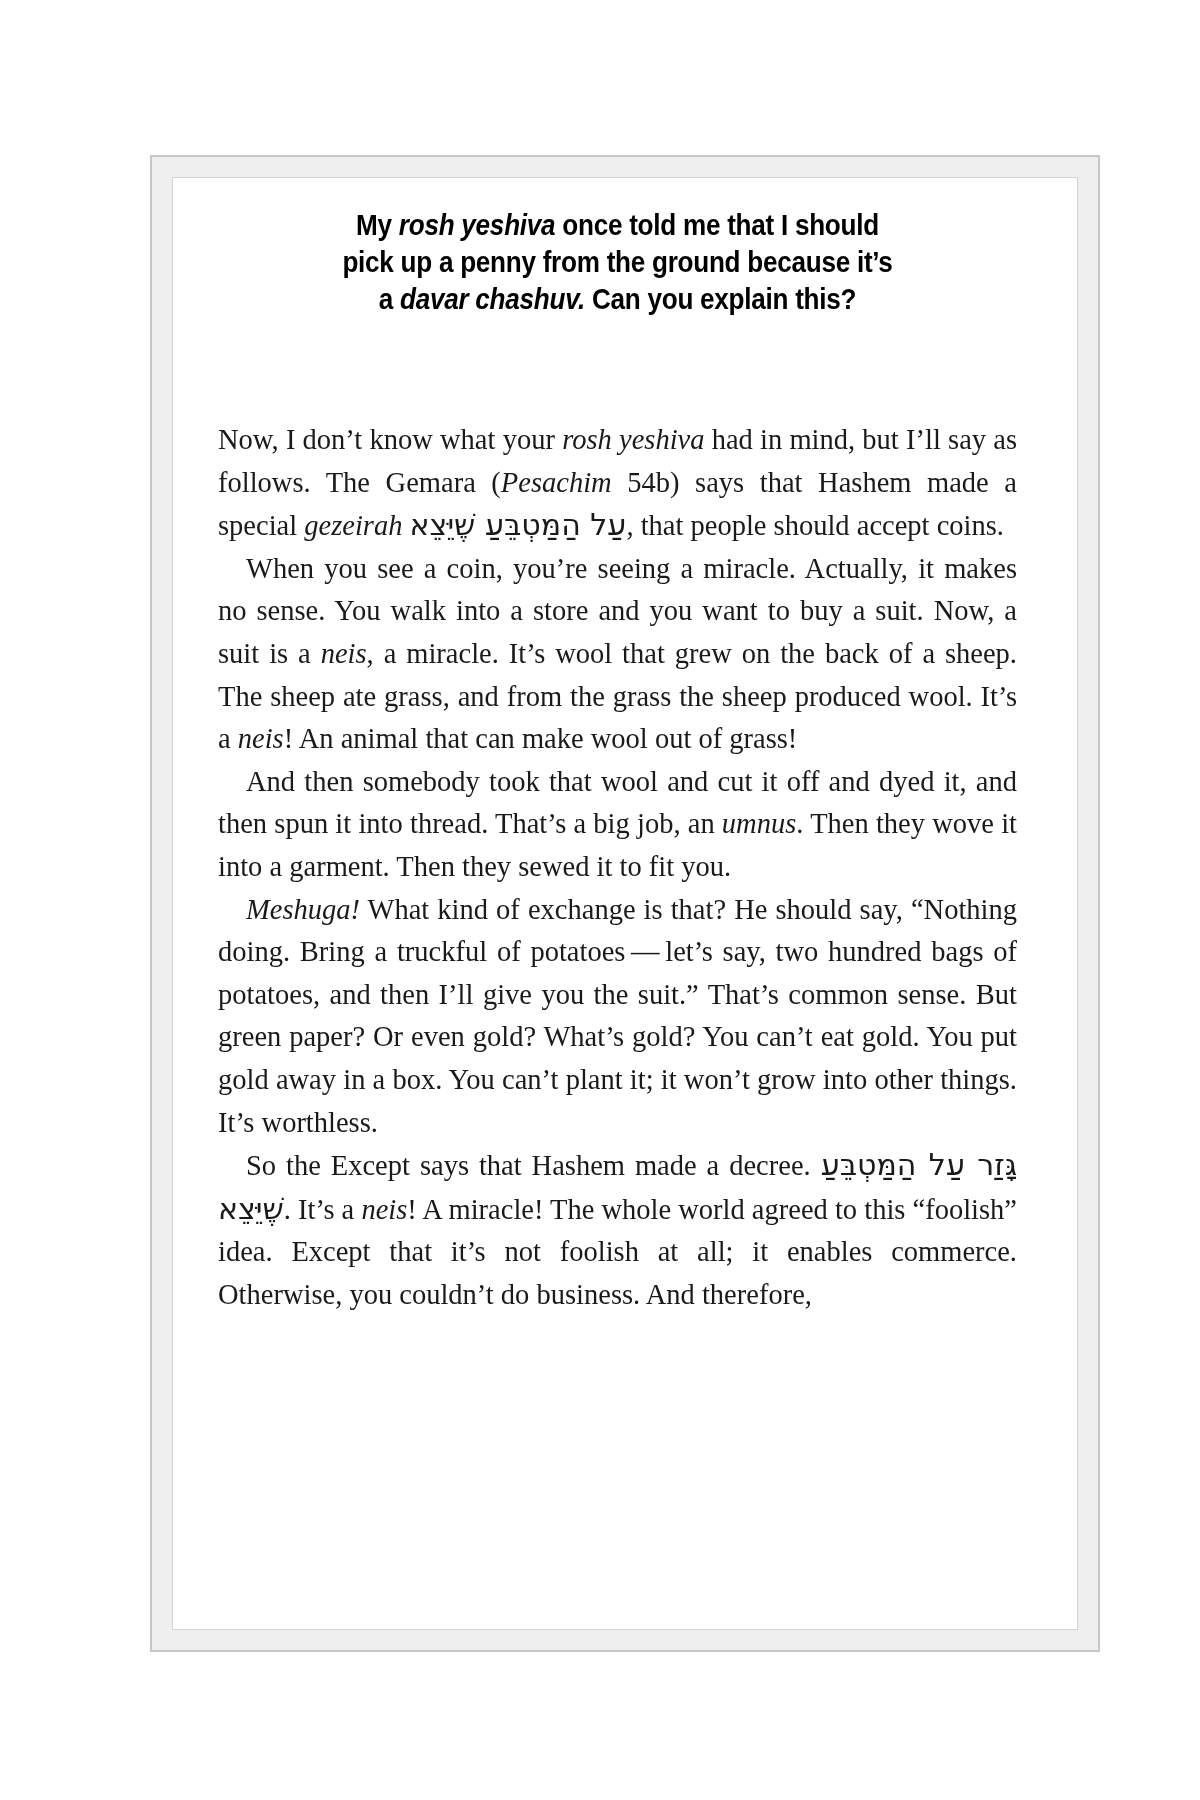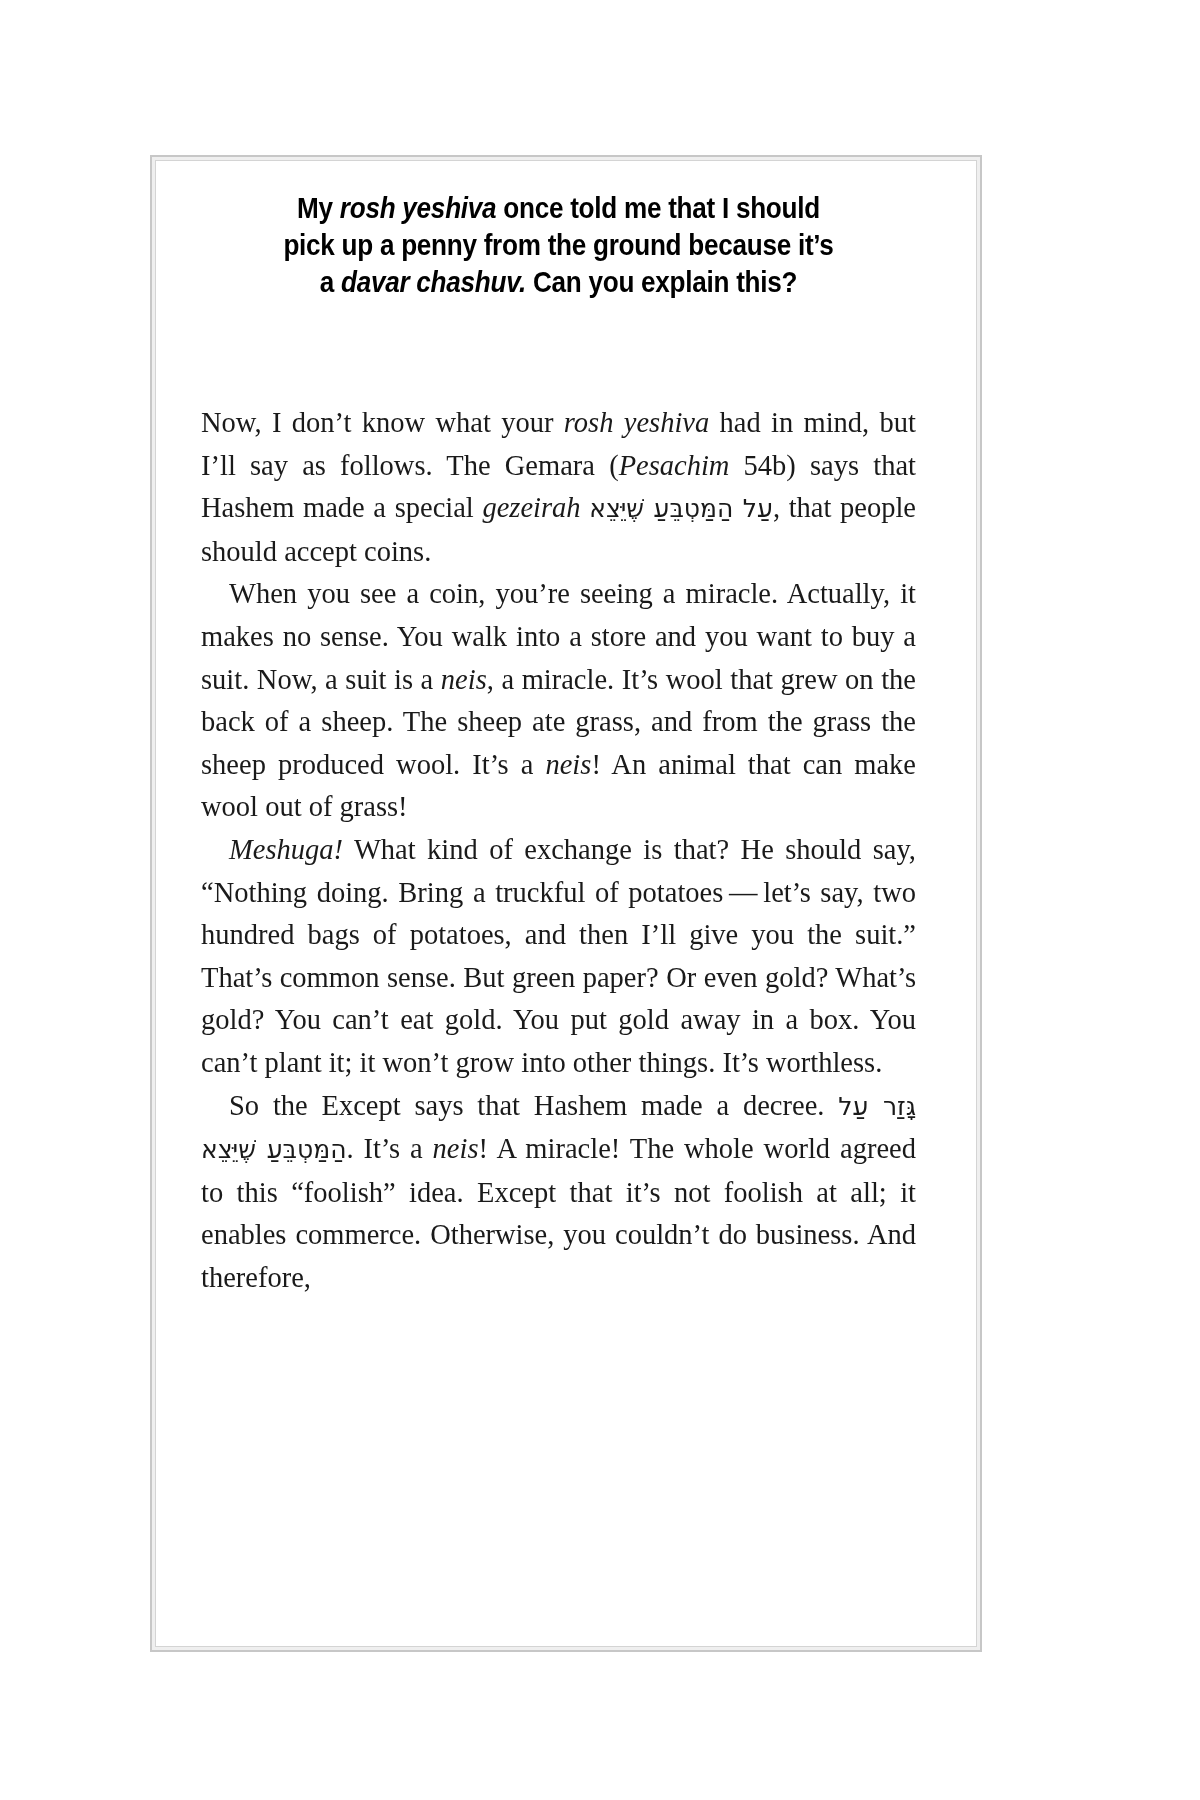--- a/index.html
+++ b/index.html
@@ -1,53 +1,54 @@
 <!DOCTYPE html>
 <html><head>
 <meta charset="utf-8">
 <style>
   html,body{margin:0;padding:0}
   body{
     width:1200px;height:1800px;background:#ffffff;color:#1a1a1a;
     font-family:"Liberation Serif", serif;overflow:hidden;position:relative;
   }
   .frame{
-    position:absolute;left:150px;top:155px;width:832px;height:1497px;
-    box-sizing:border-box;border:2px solid #c7c7c7;background:#efefef;padding:3px;
+    position:absolute;left:150px;top:155px;width:950px;height:1497px;
+    box-sizing:border-box;border:2px solid #c7c7c7;background:#efefef;padding:20px;
   }
   .frame-inner{
     box-sizing:border-box;width:100%;height:100%;
     background:#ffffff;border:1px solid #d4d4d4;
     padding:28px 60px 0 45px;
   }
   .question{
     margin:0;text-align:center;color:#000;
     font-family:"Liberation Sans", sans-serif;font-weight:bold;
     font-size:30px;line-height:37px;letter-spacing:-0.3px;
     transform:scaleX(0.87);transform-origin:center top;
   }
   .question .hline{white-space:nowrap}
   .bodytext{
     margin-top:102px;font-size:28.5px;line-height:42.6px;text-align:justify;
   }
   .para{margin:0;padding:0;text-indent:28px}
   .para.first{text-indent:0}
   .it{font-style:italic}
-  .heb{font-family:"DejaVu Sans", sans-serif;font-size:25px}
+  .heb{font-family:"DejaVu Sans", sans-serif;font-size:30px}
 </style>
 </head>
 <body>
 
 <div class="frame">
   <div class="frame-inner">
     <h1 class="question">
         <div class="hline"><span>My </span><span class="it">rosh yeshiva</span><span> once told me that I should</span></div>
         <div class="hline"><span>pick up a penny from the ground because it’s</span></div>
         <div class="hline"><span>a </span><span class="it">davar chashuv.</span><span> Can you explain this?</span></div>
       </h1>
     <div class="bodytext">
         <p class="para first"><span>Now, I don’t know what your </span><span class="it">rosh yeshiva</span><span> had in mind, but I’ll say as follows. The Gemara (</span><span class="it">Pesachim</span><span> 54b) says that Hashem made a special </span><span class="it">gezeirah</span><span> </span><span class="heb">עַל הַמַּטְבֵּעַ שֶׁיֵּצֵא</span><span>, that people should accept coins.</span></p>
         <p class="para"><span>When you see a coin, you’re seeing a miracle. Actually, it makes no sense. You walk into a store and you want to buy a suit. Now, a suit is a </span><span class="it">neis</span><span>, a miracle. It’s wool that grew on the back of a sheep. The sheep ate grass, and from the grass the sheep produced wool. It’s a </span><span class="it">neis</span><span>! An animal that can make wool out of grass!</span></p>
+        <p class="para"><span>And then somebody took that wool and cut it off and dyed it, and then spun it into thread. That’s a big job, an </span><span class="it">umnus</span><span>. Then they wove it into a garment. Then they sewed it to fit you.</span></p>
         <p class="para"><span class="it">Meshuga!</span><span> What kind of exchange is that? He should say, “Nothing doing. Bring a truckful of potatoes — let’s say, two hundred bags of potatoes, and then I’ll give you the suit.” That’s common sense. But green paper? Or even gold? What’s gold? You can’t eat gold. You put gold away in a box. You can’t plant it; it won’t grow into other things. It’s worthless.</span></p>
         <p class="para"><span>So the Except says that Hashem made a decree. </span><span class="heb">גָּזַר עַל הַמַּטְבֵּעַ שֶׁיֵּצֵא</span><span>. It’s a </span><span class="it">neis</span><span>! A miracle! The whole world agreed to this “foolish” idea. Except that it’s not foolish at all; it enables commerce. Otherwise, you couldn’t do business. And therefore,</span></p>
       </div>
   </div>
 </div>
 
 </body></html>

